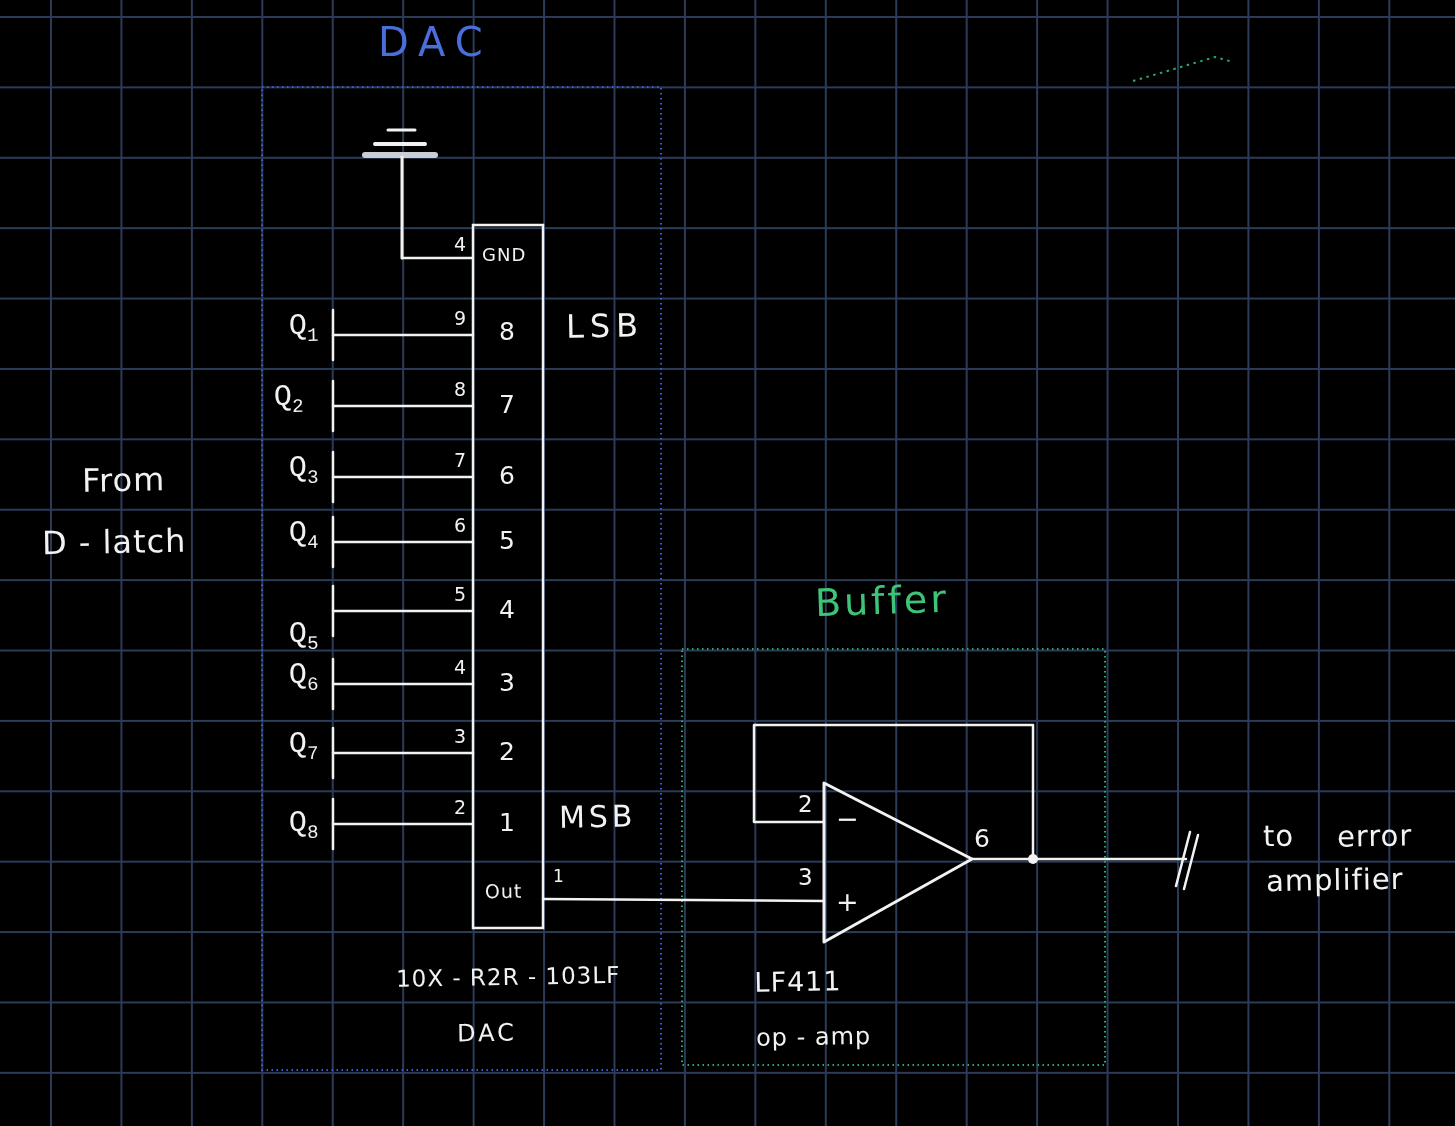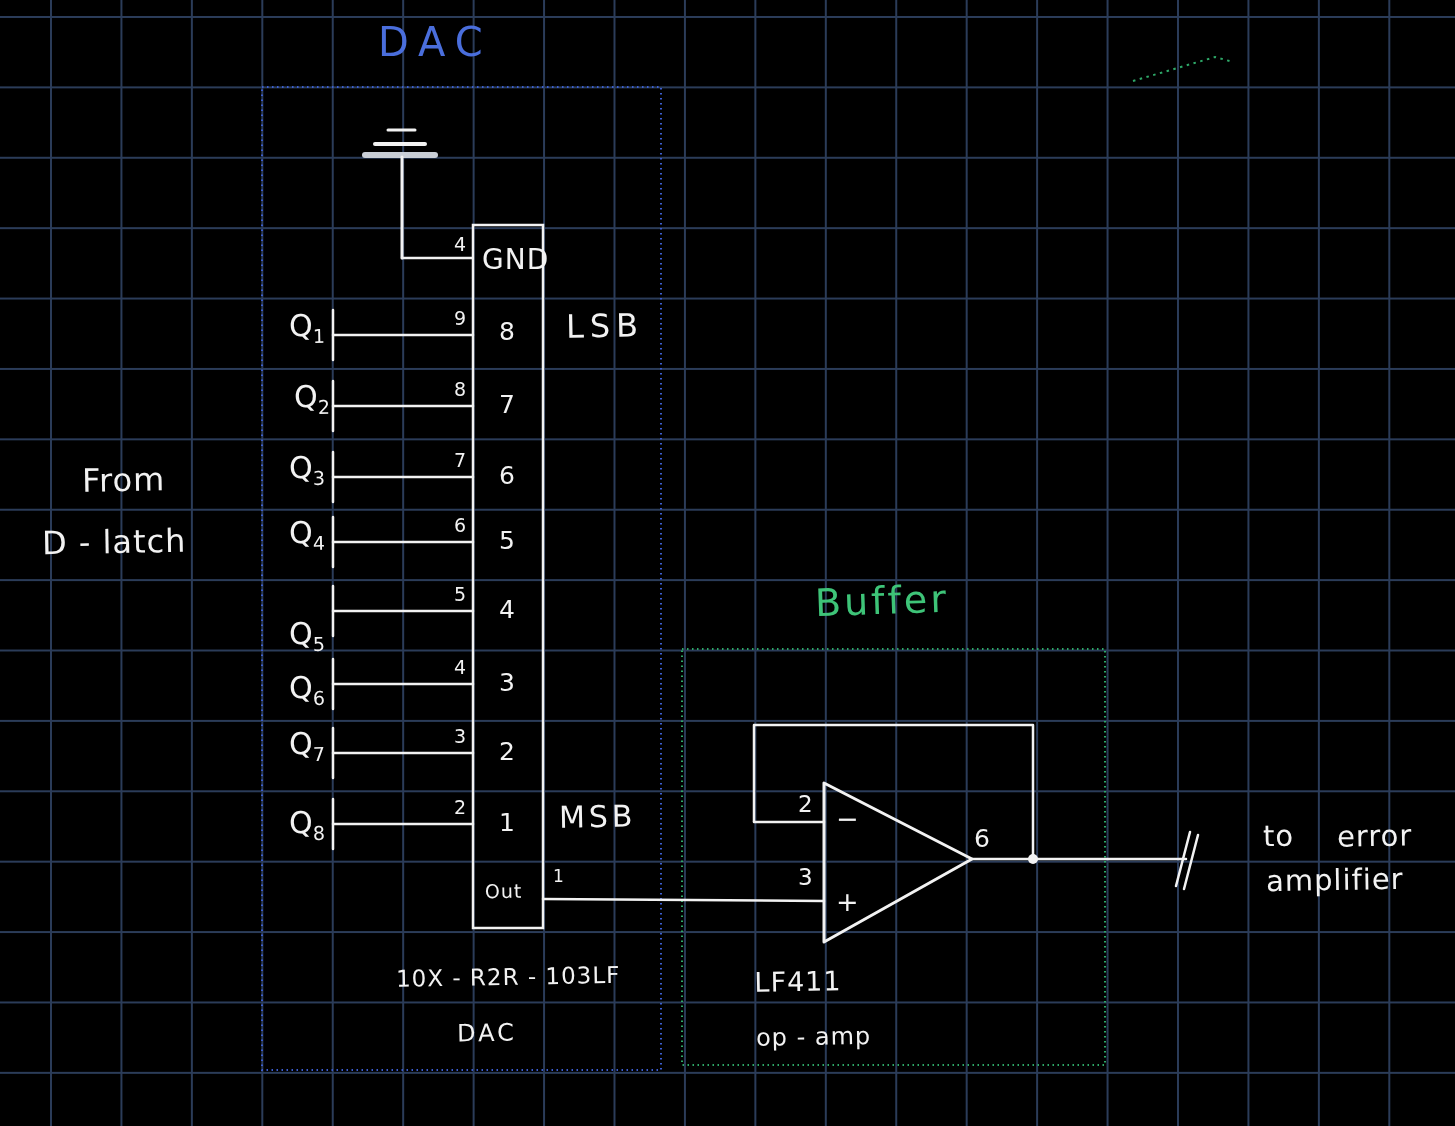--- a/index.html
+++ b/index.html
@@ -21,25 +21,25 @@
   svg.strokes { position: absolute; left: 0; top: 0; }
   .lbl { position: absolute; white-space: nowrap; line-height: 1; }
   .hand { transform: rotate(-1deg); }
   .title-blue {
     color: #4a6edc; font-size: 40px; letter-spacing: 10px; font-weight: 500;
   }
   .title-green {
     color: #3ec478; font-size: 38px; letter-spacing: 3px; font-weight: 500;
     transform: rotate(-2deg);
   }
-  .qlabel { font-size: 30px; }
+  .qlabel { font-size: 30px; font-family: Liberation Mono, monospace; }
   .qlabel sub { font-size: 19px; }
   .pinnum { font-size: 19px; width: 38px; text-align: right; }
   .bitnum { font-size: 25px; width: 34px; text-align: center; }
-  .chiptext { font-size: 28px; letter-spacing: 1px; }
+  .chiptext { font-size: 18px; letter-spacing: 1px; }
   .sidetext { font-size: 32px; letter-spacing: 6px; }
   .parttext { font-size: 23px; letter-spacing: 1px; text-align: center; }
   .annot { font-size: 32px; letter-spacing: 1px; }
   .dest { font-size: 29px; letter-spacing: 1px; }
   .sign { font-size: 27px; }
 </style>
 </head>
 <body>
 
 <div class="canvas">
@@ -117,37 +117,37 @@
   <div class="lbl title-blue" style="left:378px; top:22px;">DAC</div>
   <div class="lbl title-green" style="left:815px; top:582px;">Buffer</div>
 
   <div class="lbl pinnum" style="left:428px; top:235px;">4</div>
   <div class="lbl chiptext" style="left:482px; top:246px;">GND</div>
 
   <div class="lbl qlabel hand" style="left:289px; top:311px;"><span>Q</span><sub>1</sub></div>
   <div class="lbl pinnum" style="left:428px; top:309px;">9</div>
   <div class="lbl bitnum" style="left:490px; top:319px;">8</div>
 
-  <div class="lbl qlabel hand" style="left:294px; top:382px;"><span>Q</span><sub>2</sub></div>
+  <div class="lbl qlabel hand" style="left:274px; top:382px;"><span>Q</span><sub>2</sub></div>
   <div class="lbl pinnum" style="left:428px; top:380px;">8</div>
   <div class="lbl bitnum" style="left:490px; top:392px;">7</div>
 
   <div class="lbl qlabel hand" style="left:289px; top:453px;text-align:center;"><span>Q</span><sub>3</sub></div>
   <div class="lbl pinnum" style="left:428px; top:451px;">7</div>
   <div class="lbl bitnum" style="left:490px; top:463px;">6</div>
 
   <div class="lbl qlabel hand" style="left:289px; top:518px;"><span>Q</span><sub>4</sub></div>
   <div class="lbl pinnum" style="left:428px; top:516px;">6</div>
   <div class="lbl bitnum" style="left:490px; top:528px;">5</div>
 
   <div class="lbl qlabel hand" style="left:289px; top:587px;margin-top:32px;"><span>Q</span><sub>5</sub></div>
   <div class="lbl pinnum" style="left:428px; top:585px;">5</div>
   <div class="lbl bitnum" style="left:490px; top:597px;">4</div>
 
-  <div class="lbl qlabel hand" style="left:289px; top:660px;margin-top:13px;"><span>Q</span><sub>6</sub></div>
+  <div class="lbl qlabel hand" style="left:289px; top:660px;"><span>Q</span><sub>6</sub></div>
   <div class="lbl pinnum" style="left:428px; top:658px;">4</div>
   <div class="lbl bitnum" style="left:490px; top:670px;">3</div>
 
   <div class="lbl qlabel hand" style="left:289px; top:729px;"><span>Q</span><sub>7</sub></div>
   <div class="lbl pinnum" style="left:428px; top:727px;">3</div>
   <div class="lbl bitnum" style="left:490px; top:739px;">2</div>
 
   <div class="lbl qlabel hand" style="left:289px; top:800px;margin-top:8px;"><span>Q</span><sub>8</sub></div>
   <div class="lbl pinnum" style="left:428px; top:798px;">2</div>
   <div class="lbl bitnum" style="left:490px; top:810px;">1</div>

